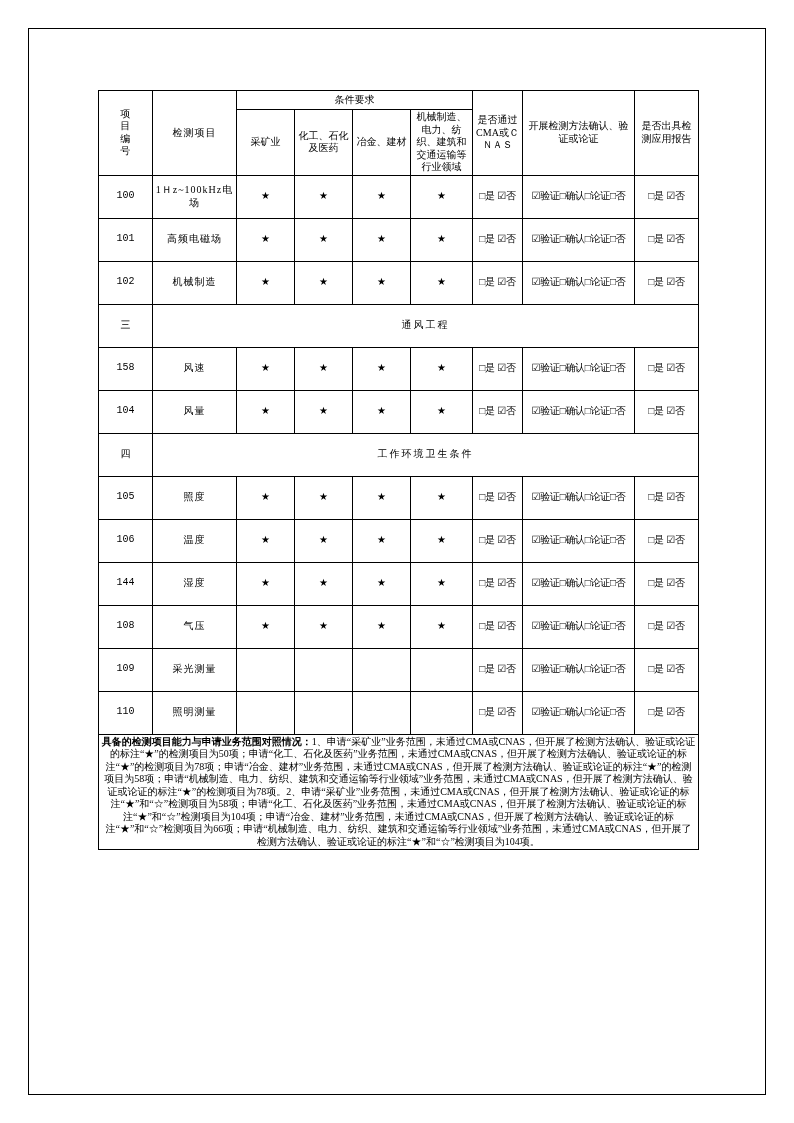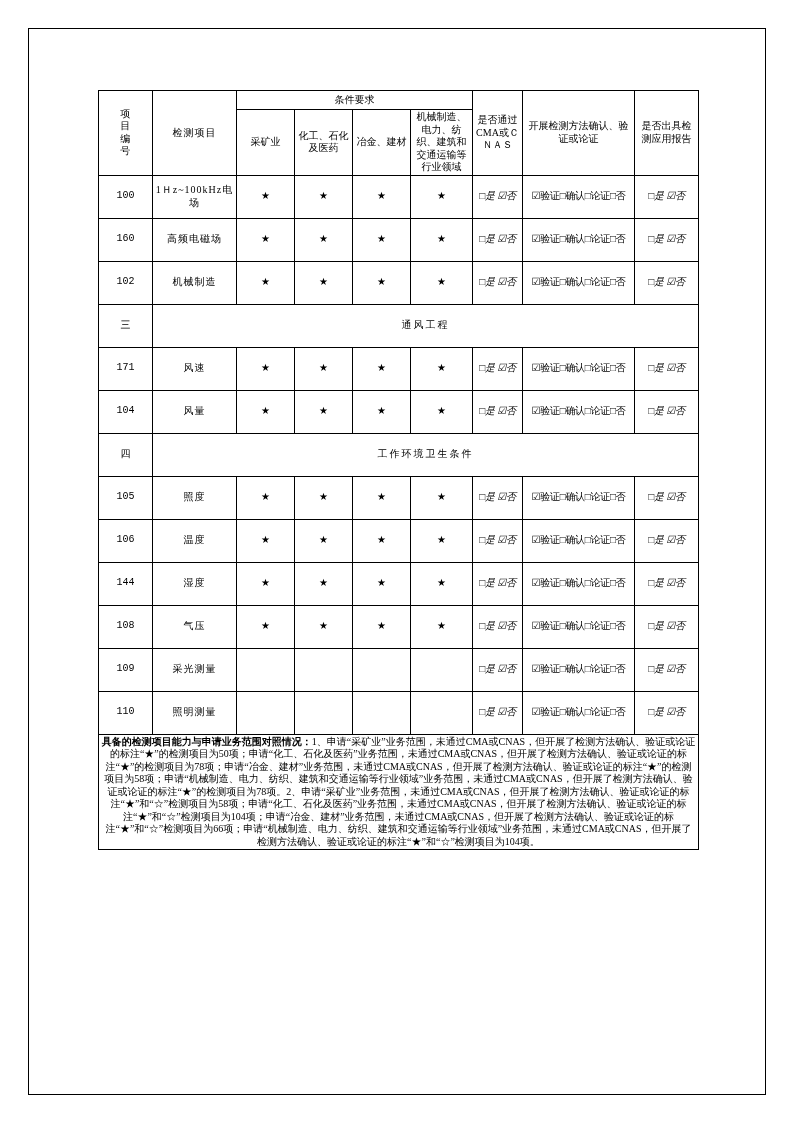--- a/index.html
+++ b/index.html
@@ -70,21 +70,21 @@
   .hdr-cond { font-size: 10px; height: 16px; }
   .hdr-sub { font-size: 10px; height: 46px; margin-top: 32px; }
   .hdr-small { font-size: 9px; line-height: 1.2; }
   .hdr-tiny { font-size: 8.5px; line-height: 1.25; }
 
   .row-h { height: 43px; }
   .row-section { height: 43px; }
   .star { font-size: 12px; }
   .name { font-size: 11px; letter-spacing: 1px; }
   .num { font-size: 10px; font-family: Liberation Mono, monospace; }
-  .chk { font-size: 9px; white-space: nowrap; letter-spacing: -0.2px; font-style: italic; }
+  .chk { font-size: 9px; white-space: nowrap; letter-spacing: -0.2px; }
   .chk2 { font-size: 8.5px; white-space: nowrap; letter-spacing: -0.3px; }
   .section-label { font-size: 11px; }
   .section-title { font-size: 11px; letter-spacing: 2px; margin-top: 17px; }
 
   .note-cell {
     text-align: left;
     font-size: 10.5px;
     line-height: 1.55;
     padding: 3px 4px 5px 4px;
     vertical-align: top;
@@ -140,21 +140,21 @@
           <td class="star">★</td>
           <td class="star">★</td>
           <td class="star">★</td>
           <td class="star">★</td>
           <td class="chk">□是 ☑否</td>
           <td class="chk2">☑验证□确认□论证□否</td>
           <td class="chk">□是 ☑否</td>
         </tr>
 
         <tr class="row-h">
-          <td class="num">160</td>
+          <td class="num">101</td>
           <td class="name">高频电磁场</td>
           <td class="star">★</td>
           <td class="star">★</td>
           <td class="star">★</td>
           <td class="star">★</td>
           <td class="chk">□是 ☑否</td>
           <td class="chk2">☑验证□确认□论证□否</td>
           <td class="chk">□是 ☑否</td>
         </tr>
 
@@ -169,21 +169,21 @@
           <td class="chk2">☑验证□确认□论证□否</td>
           <td class="chk">□是 ☑否</td>
         </tr>
 
         <tr class="row-section">
           <td class="section-label">三</td>
           <td colspan="8" class="section-title">通风工程</td>
         </tr>
 
         <tr class="row-h">
-          <td class="num">171</td>
+          <td class="num">158</td>
           <td class="name">风速</td>
           <td class="star">★</td>
           <td class="star">★</td>
           <td class="star">★</td>
           <td class="star">★</td>
           <td class="chk">□是 ☑否</td>
           <td class="chk2">☑验证□确认□论证□否</td>
           <td class="chk">□是 ☑否</td>
         </tr>
 

